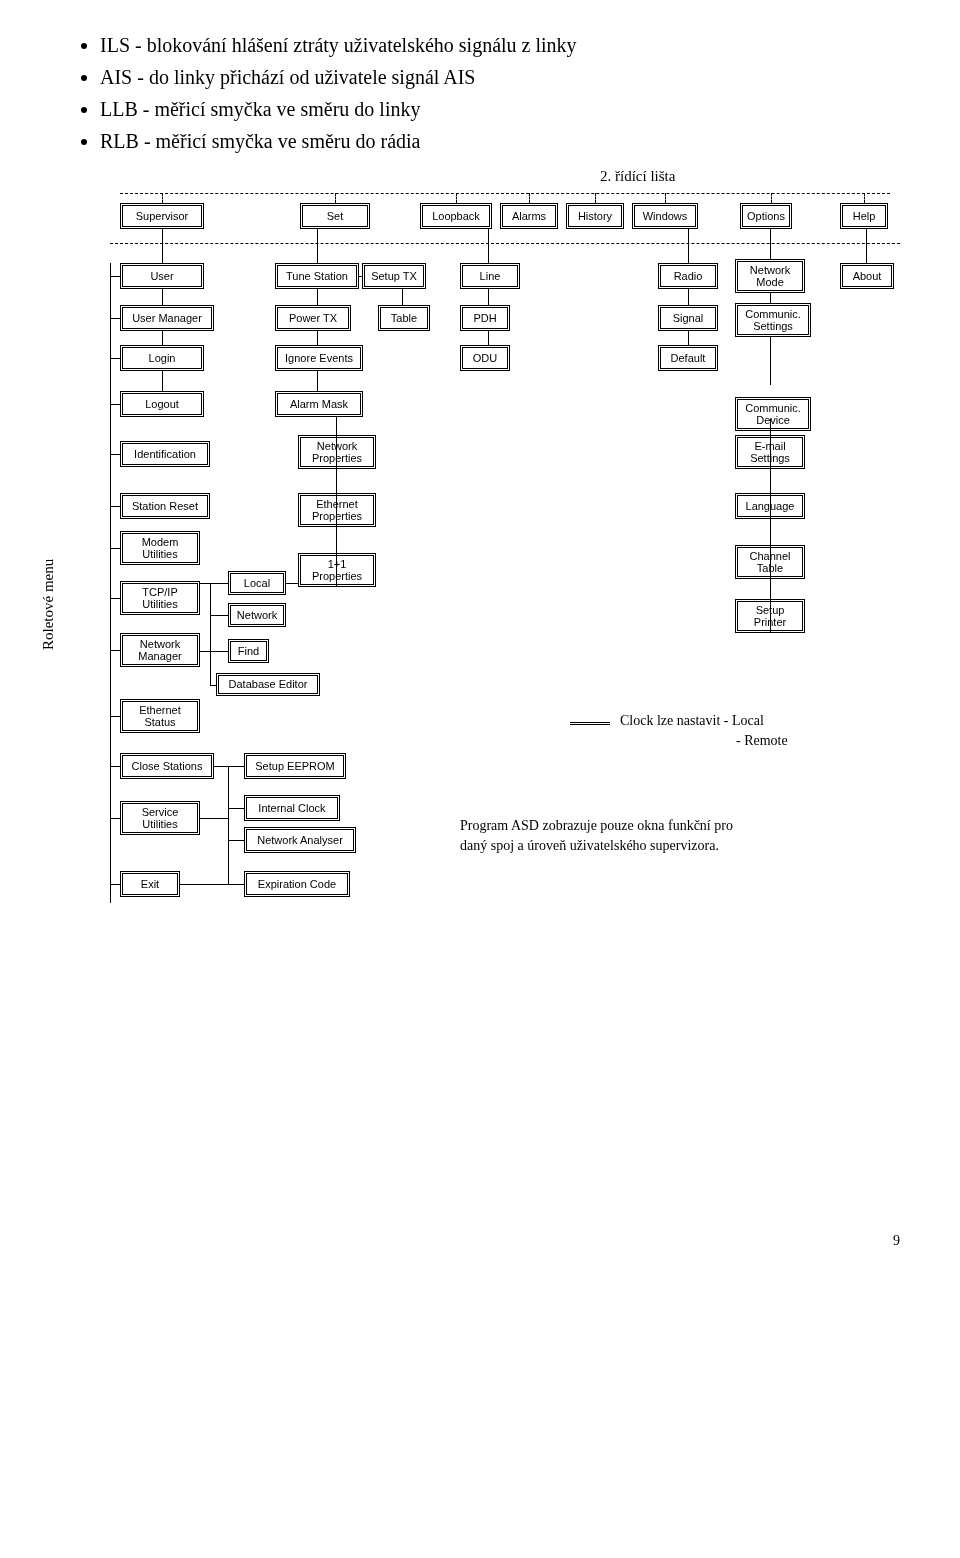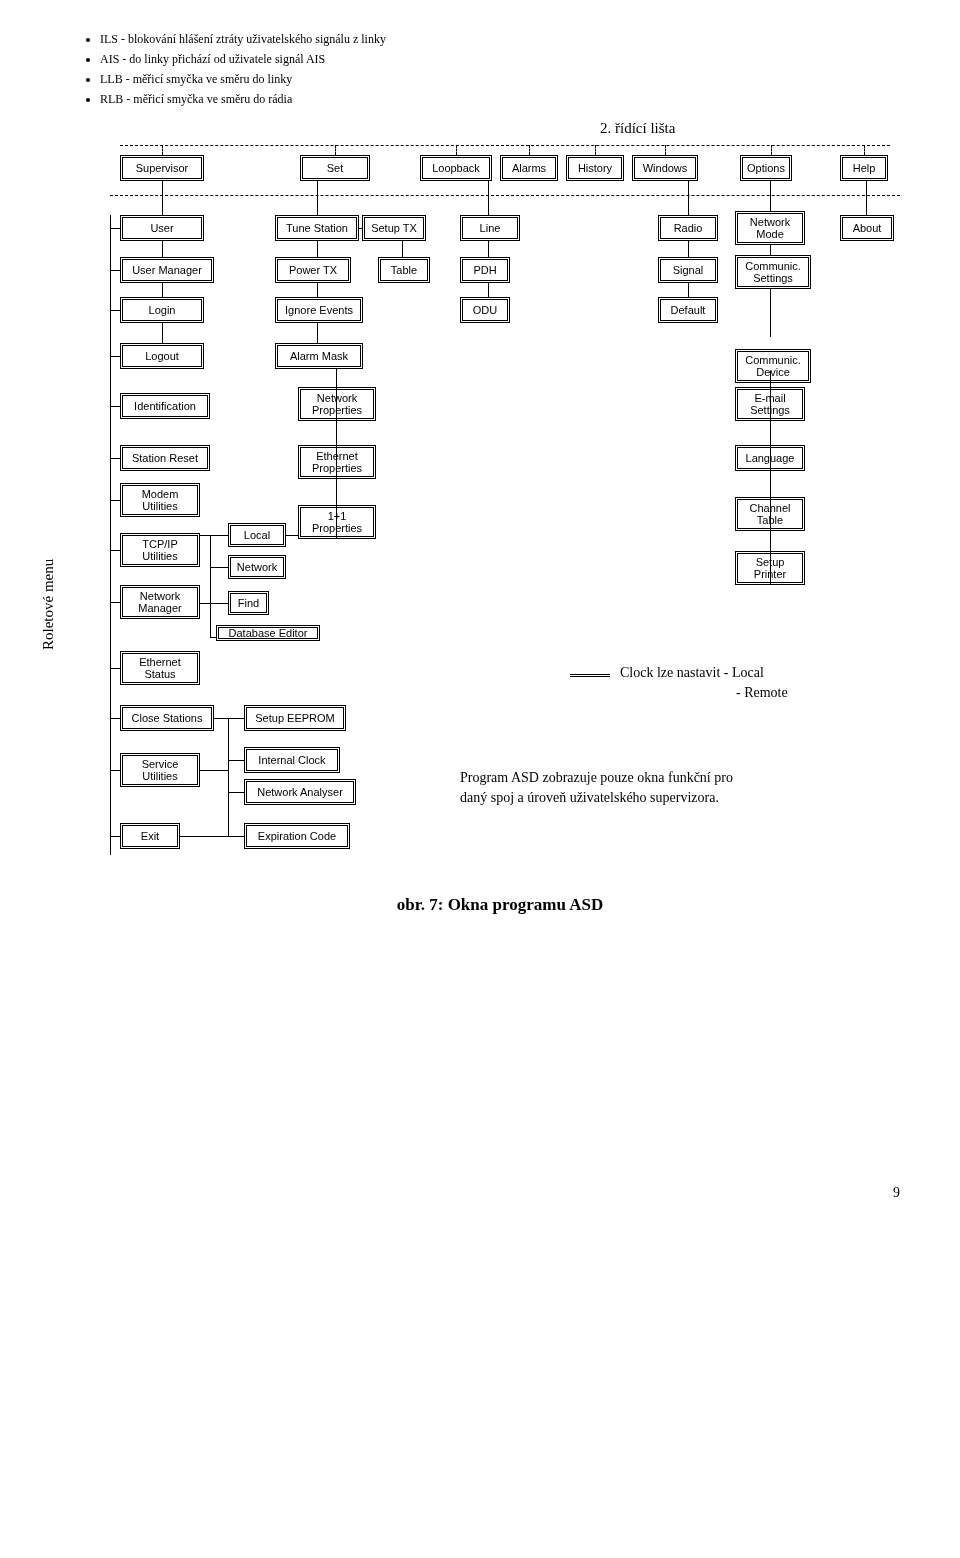--- a/index.html
+++ b/index.html
@@ -1,17 +1,17 @@
 <!DOCTYPE html>
 <html><head>
 <meta charset="utf-8">
 <style>
   body{margin:0;padding:0;width:960px;font-family:"Times New Roman",serif;background:#fff;color:#000}
   .page{padding:30px 60px 30px 100px}
-  .bullets{font-size:12px;line-height:1.5;margin:0 0 12px 0;padding:0}
+  .bullets{font-size:20px;line-height:1.5;margin:0 0 12px 0;padding:0}
   .bullets li{margin:0 0 2px 0}
   .label-ridi{font-size:15px;margin:2px 0 8px 500px}
   .sidelabel{position:absolute;left:40px;top:650px;transform:rotate(-90deg);transform-origin:left top;font-size:15px}
   .dia{position:relative;height:980px;margin-top:4px}
   .node{position:absolute;border:3px double #000;font-family:Arial,sans-serif;font-size:11px;text-align:center;padding:4px 2px;box-sizing:border-box;background:#fff;display:flex;align-items:center;justify-content:center;line-height:1.1}
   .text{position:absolute;font-family:"Times New Roman",serif;font-size:14px}
   .line{position:absolute;background:#000}
   .lineh{height:1px}
   .linev{width:1px}
   .dashH{position:absolute;height:1px;border-top:1px dashed #000}
@@ -95,21 +95,21 @@
     <div class="node" style="left:198px;top:360px;width:78px;height:34px">1+1 Properties</div>
     <div class="node" style="left:635px;top:352px;width:70px;height:34px">Channel Table</div>
 
     <div class="node" style="left:20px;top:388px;width:80px;height:34px">TCP/IP Utilities</div>
     <div class="node" style="left:128px;top:378px;width:58px;height:24px">Local</div>
     <div class="node" style="left:128px;top:410px;width:58px;height:24px">Network</div>
     <div class="node" style="left:635px;top:406px;width:70px;height:34px">Setup Printer</div>
 
     <div class="node" style="left:20px;top:440px;width:80px;height:34px">Network Manager</div>
     <div class="node" style="left:128px;top:446px;width:41px;height:24px">Find</div>
-    <div class="node" style="left:116px;top:480px;width:104px;height:16px">Database Editor</div>
+    <div class="node" style="left:116px;top:480px;width:104px;height:23px">Database Editor</div>
 
     <div class="node" style="left:20px;top:506px;width:80px;height:34px">Ethernet Status</div>
     <div class="node" style="left:20px;top:560px;width:94px;height:26px">Close Stations</div>
     <div class="node" style="left:144px;top:560px;width:102px;height:26px">Setup EEPROM</div>
 
     <div class="node" style="left:20px;top:608px;width:80px;height:34px">Service Utilities</div>
     <div class="node" style="left:144px;top:602px;width:96px;height:26px">Internal Clock</div>
     <div class="node" style="left:144px;top:634px;width:112px;height:26px">Network  Analyser</div>
 
     <div class="node" style="left:20px;top:678px;width:60px;height:26px">Exit</div>
@@ -174,16 +174,15 @@
     <div class="lineh line" style="left:128px;top:647px;width:16px"></div>
     <div class="lineh line" style="left:80px;top:691px;width:64px"></div>
 
     <div style="position:absolute;left:470px;top:529px;width:40px;height:6px;border-top:3px double #000"></div>
     <div class="text" style="left:520px;top:520px">Clock lze nastavit  - Local</div>
     <div class="text" style="left:636px;top:540px">- Remote</div>
 
     <div class="text" style="left:360px;top:625px">Program ASD zobrazuje pouze okna funkční pro</div>
     <div class="text" style="left:360px;top:645px">daný spoj a úroveň uživatelského supervizora.</div>
 
-    <div class="caption" style="position:absolute;left:0;right:0;top:740px">obr. 7: Okna programu ASD</div>
   </div>
 </div>
 <div class="pgnum">9</div>
 
 </body></html>

